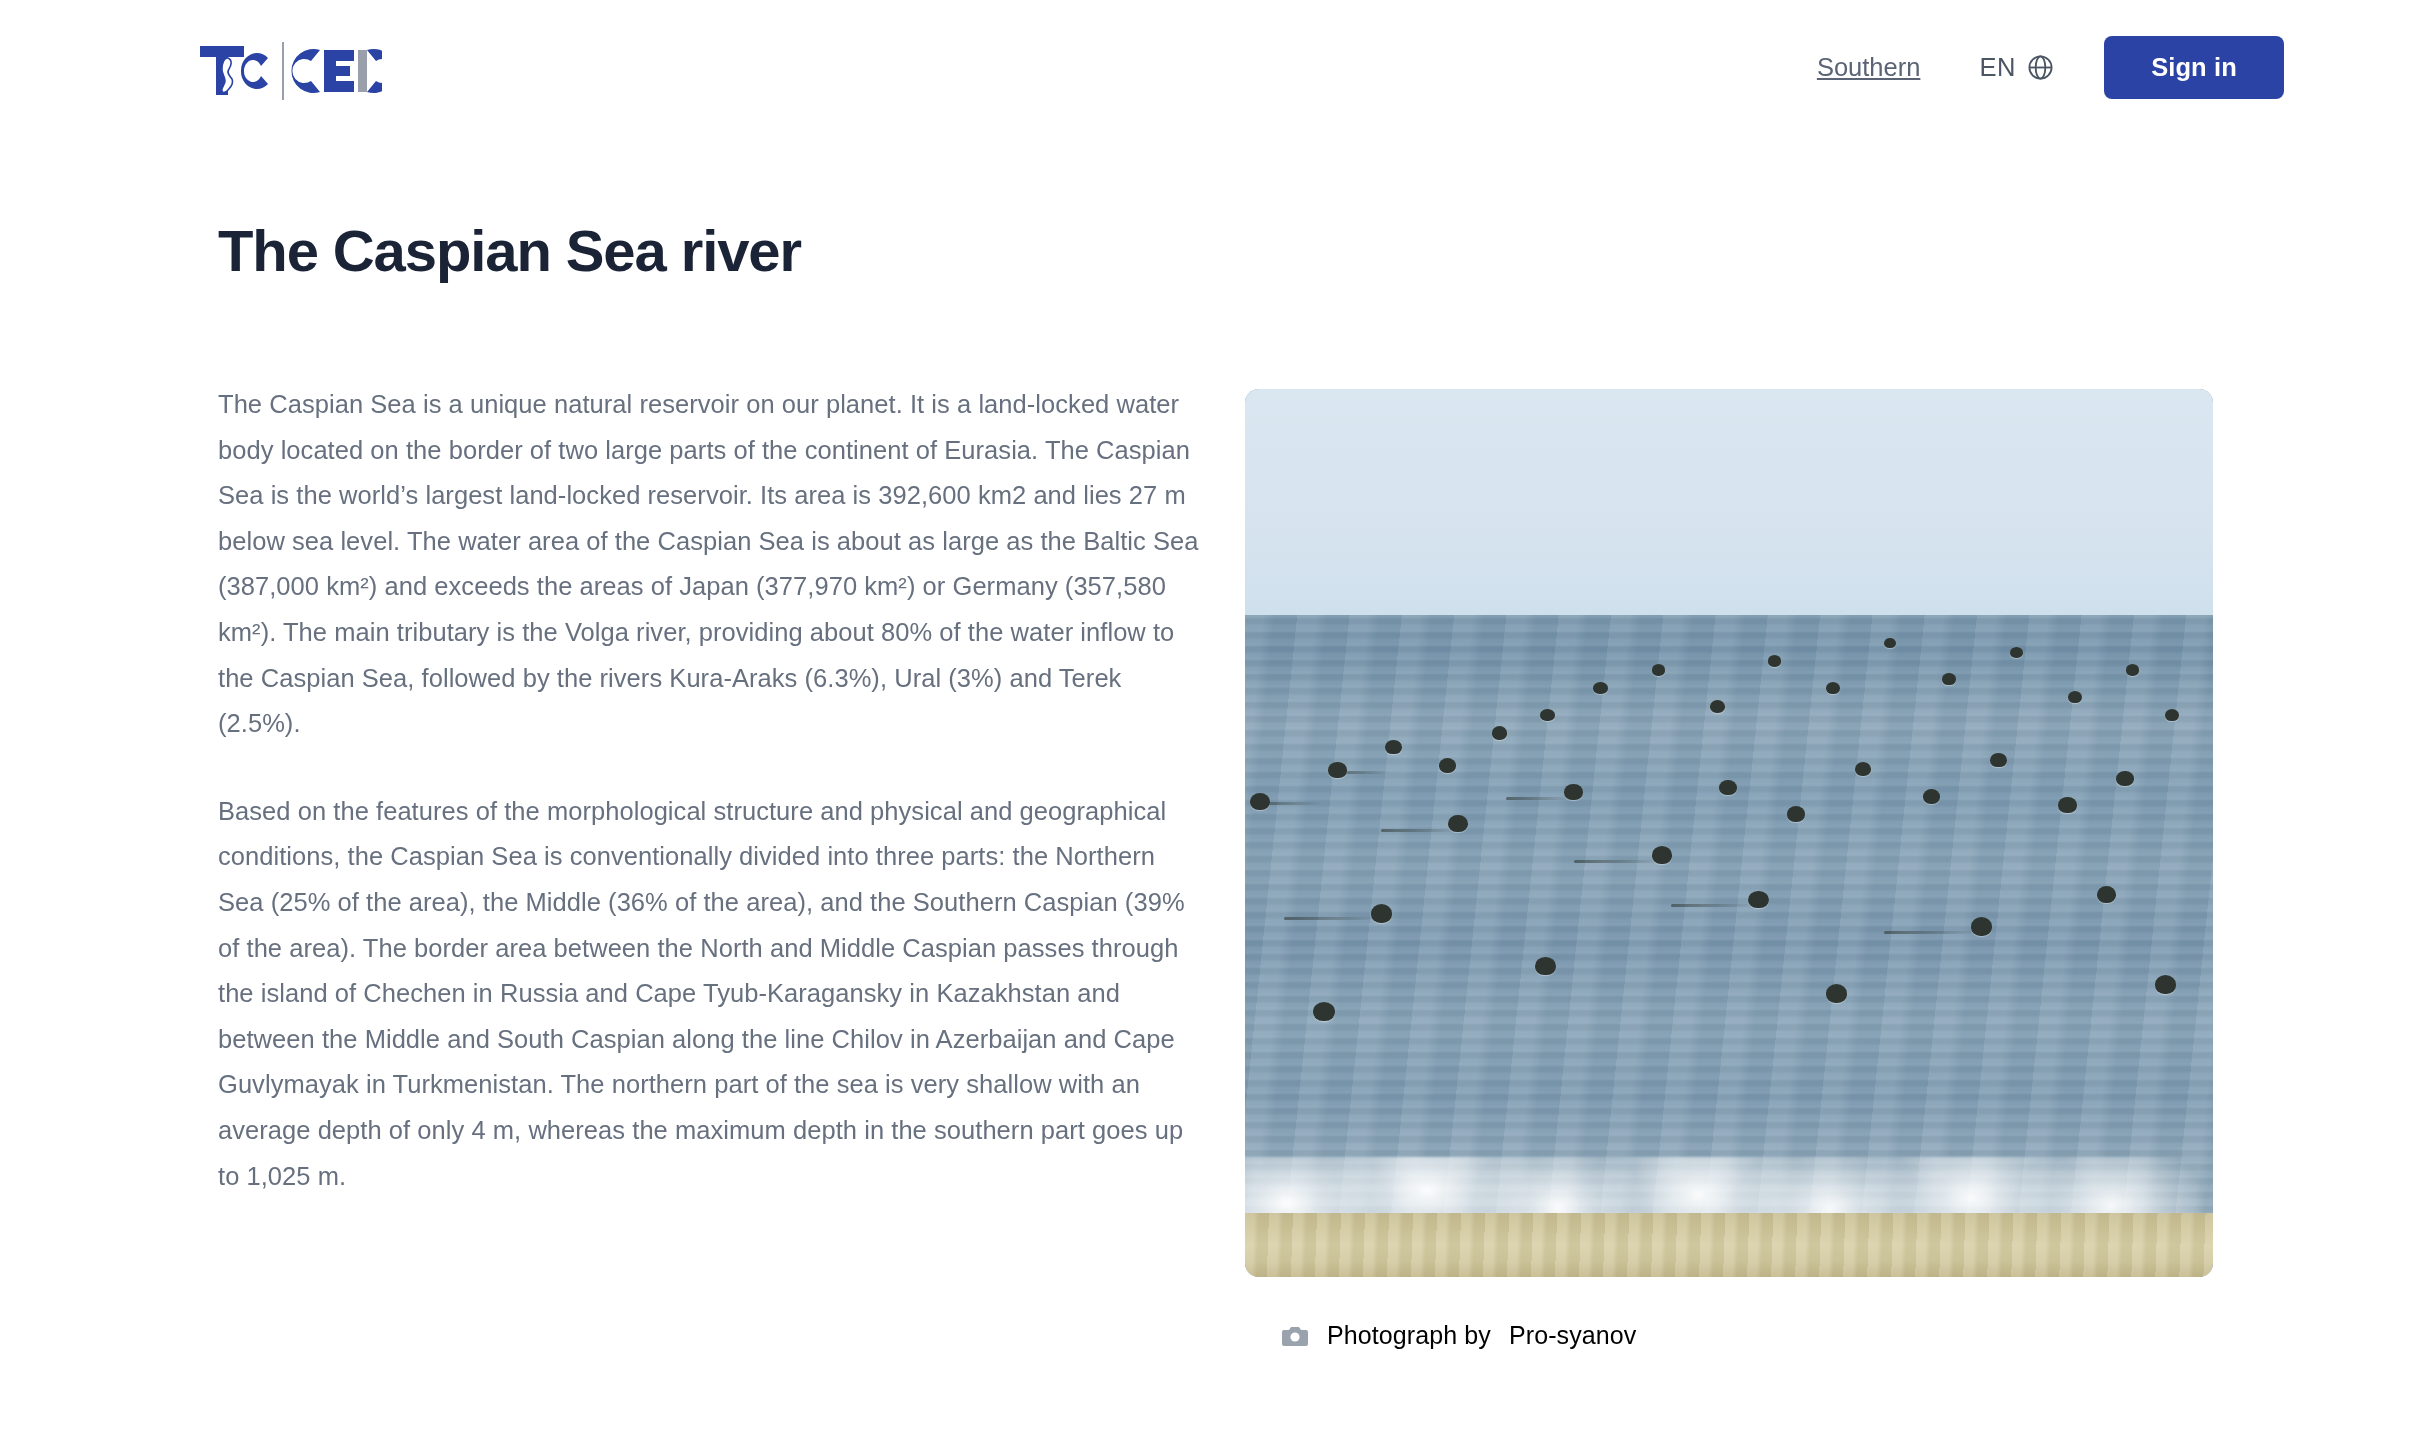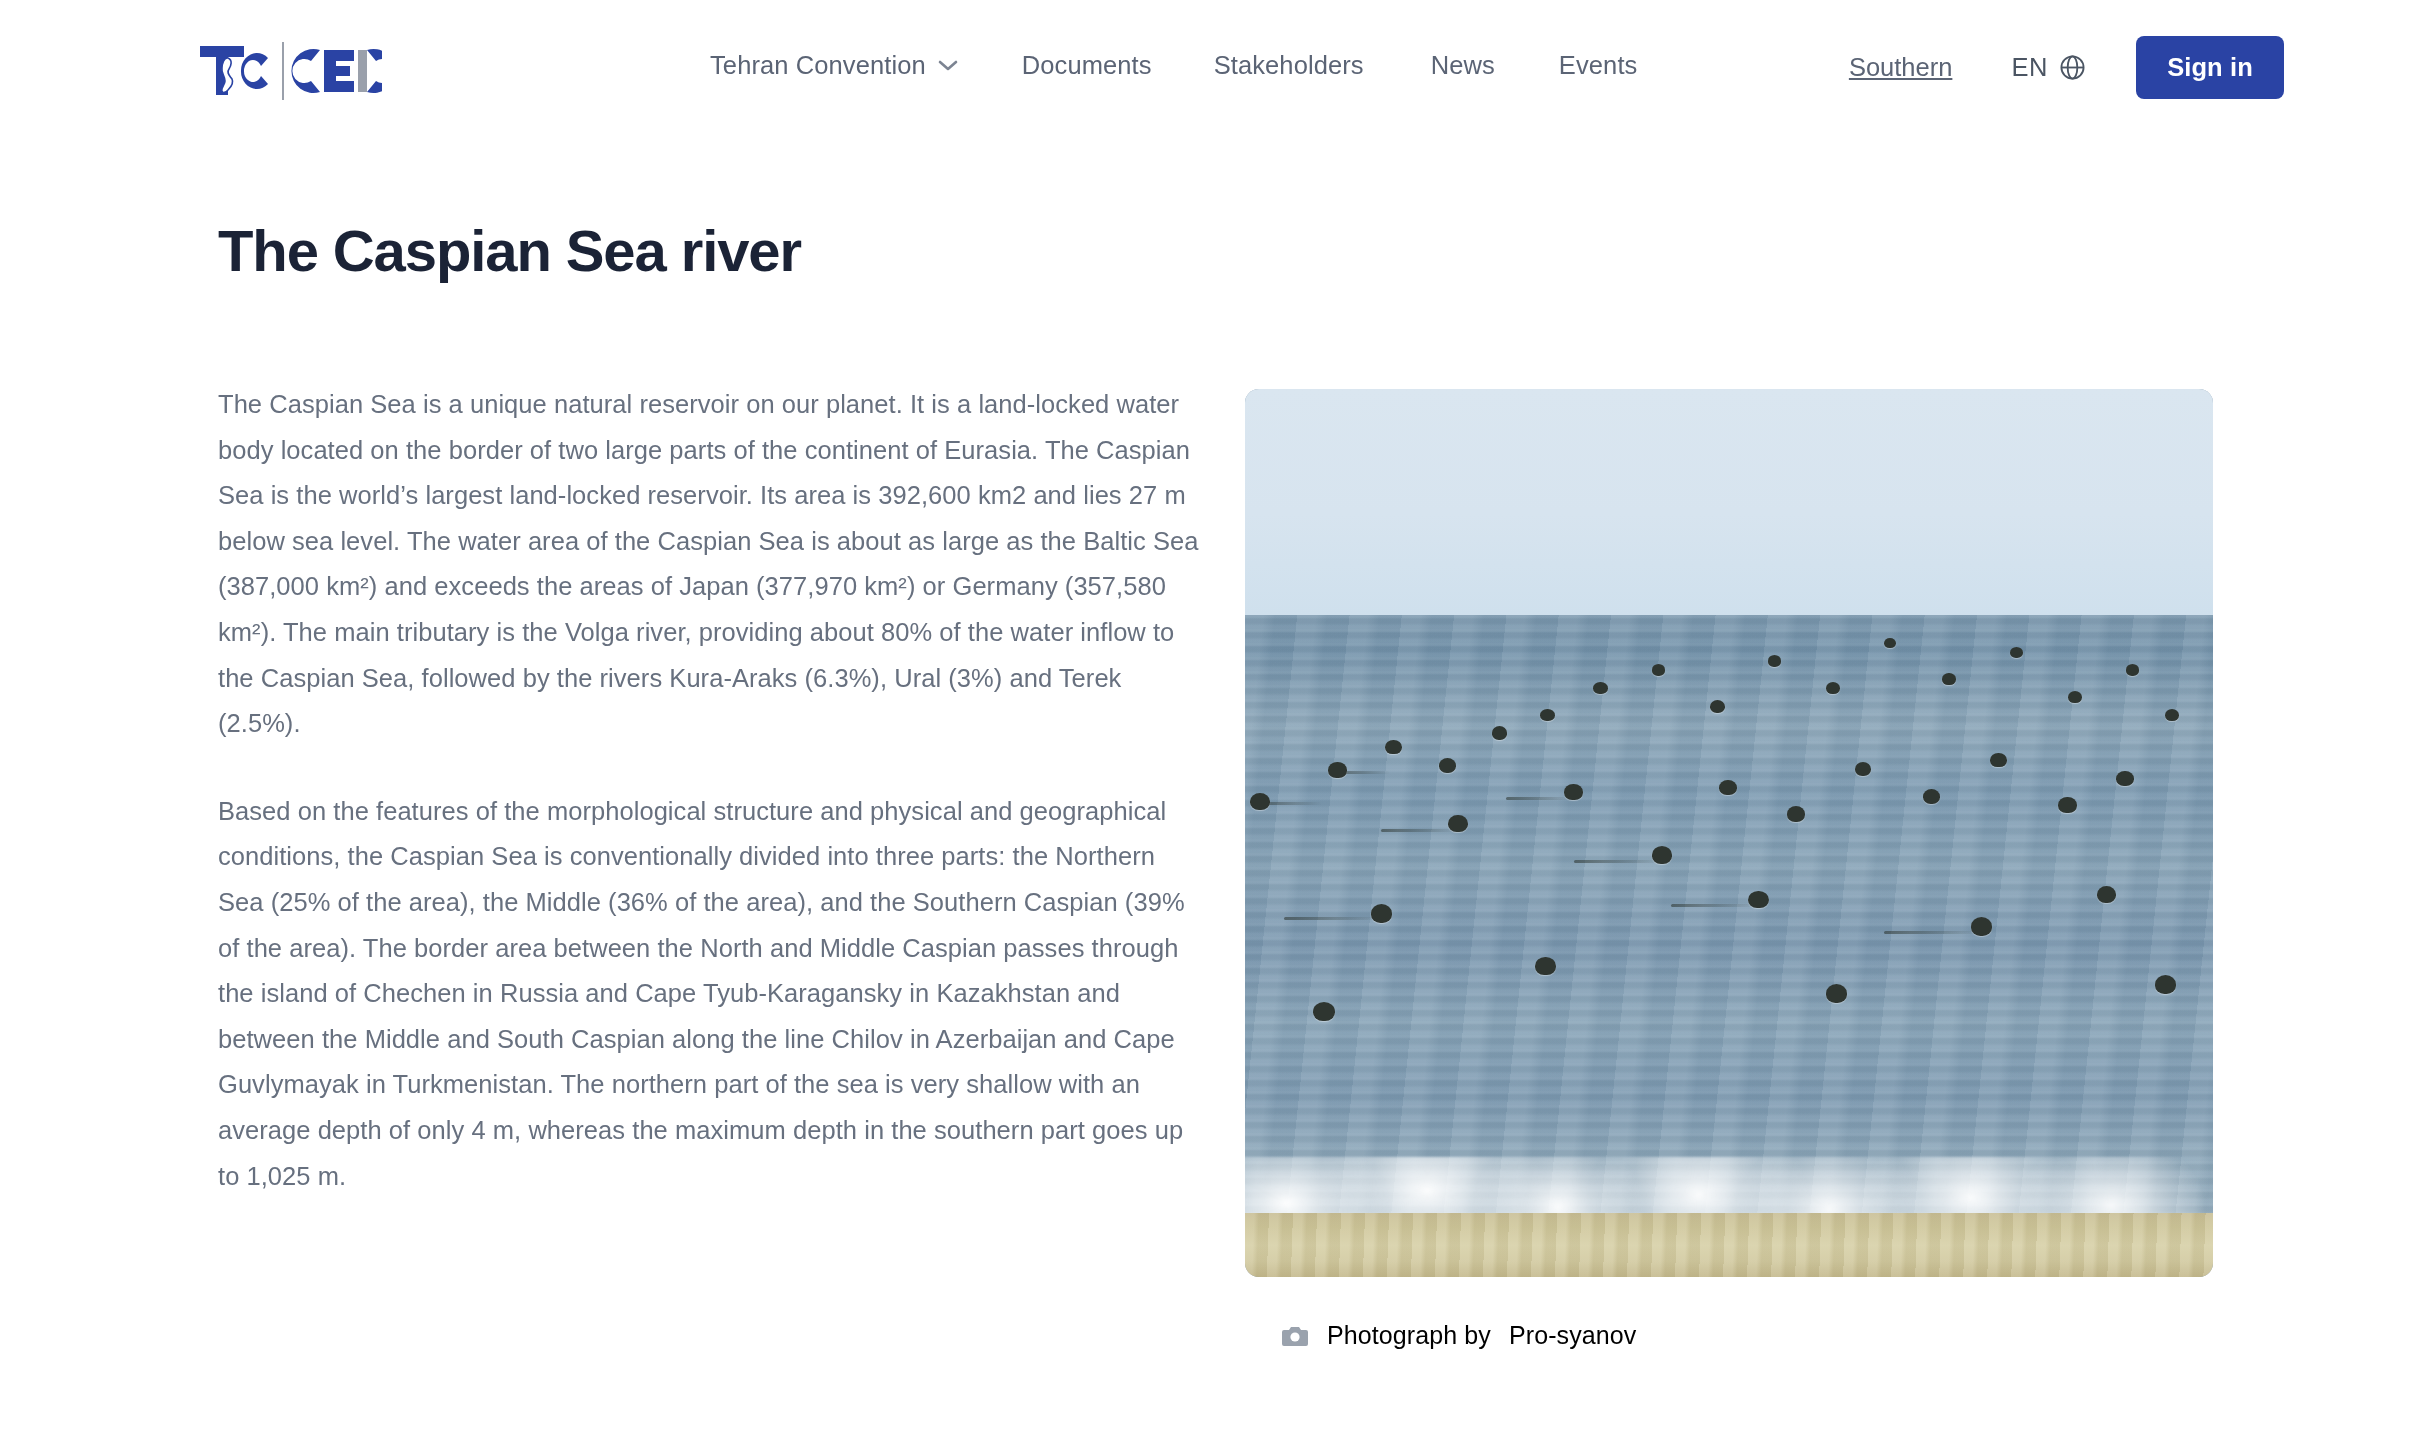--- a/index.html
+++ b/index.html
@@ -103,21 +103,21 @@
     font-size: 25.5px;
     color: #4b5563;
     letter-spacing: 0.6px;
   }
   .globe { width: 27px; height: 27px; display:block; }
 
   .signin-btn {
     display: flex;
     align-items: center;
     justify-content: center;
-    width: 148px;
+    width: 180px;
     height: 63px;
     background: #2a43a4;
     border-radius: 8px;
     border: none;
     cursor: pointer;
     margin-right: 148px;
   }
   .signin-btn span {
     color: #ffffff;
     font-size: 25.5px;
@@ -328,34 +328,20 @@
         <rect x="126" y="10" width="30" height="11" fill="#2a43a4"></rect>
         <rect x="126" y="26" width="26" height="10" fill="#2a43a4"></rect>
         <rect x="126" y="41" width="30" height="11" fill="#2a43a4"></rect>
 
         <rect x="160" y="10" width="9" height="42" fill="#9aa0ab"></rect>
 
         <path d="M169 10 a22 22 0 1 1 0 42 l9 -11 a12 12 0 1 0 0 -20 z" fill="#2a43a4"></path>
       </svg>
     </a>
 
-    <nav class="nav-main">
-
-      <div class="nav-item-dropdown">
-        <span class="nav-link">Tehran Convention</span>
-        <svg class="chevron" viewBox="0 0 20 12">
-          <path d="M2 3 L10 10 L18 3" fill="none" stroke="#7c8492" stroke-width="2.6" stroke-linecap="round" stroke-linejoin="round"></path>
-        </svg>
-      </div>
-
-      <a class="nav-link nav-gap-1" href="#">Documents</a>
-      <a class="nav-link nav-gap-2" href="#">Stakeholders</a>
-      <a class="nav-link nav-gap-3" href="#">News</a>
-      <a class="nav-link" href="#">Events</a>
-    </nav>
 
     <div class="nav-right">
       <a class="contact-link" href="#">Southern</a>
 
       <div class="lang">
         <span class="lang-label">EN</span>
         <svg class="globe" viewBox="0 0 28 28">
           <circle cx="14" cy="14" r="11.5" fill="none" stroke="#4b5563" stroke-width="1.9"></circle>
           <ellipse cx="14" cy="14" rx="5" ry="11.5" fill="none" stroke="#4b5563" stroke-width="1.9"></ellipse>
           <line x1="2.5" y1="14" x2="25.5" y2="14" stroke="#4b5563" stroke-width="1.9"></line>

